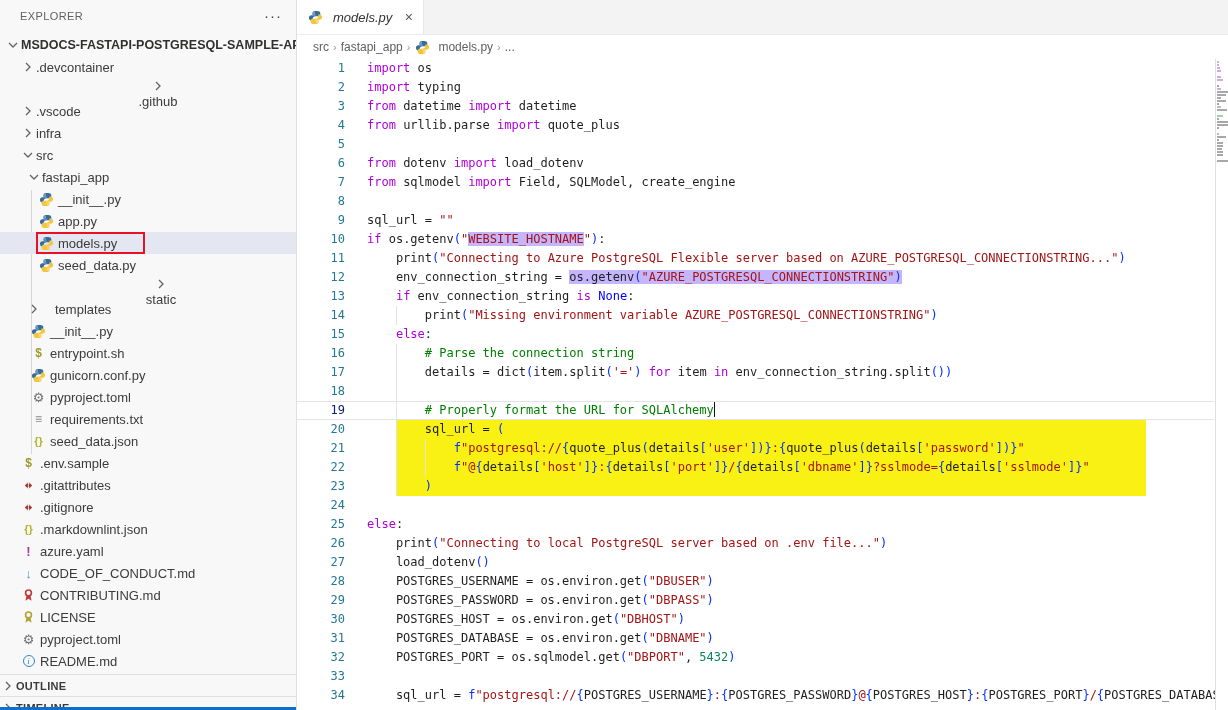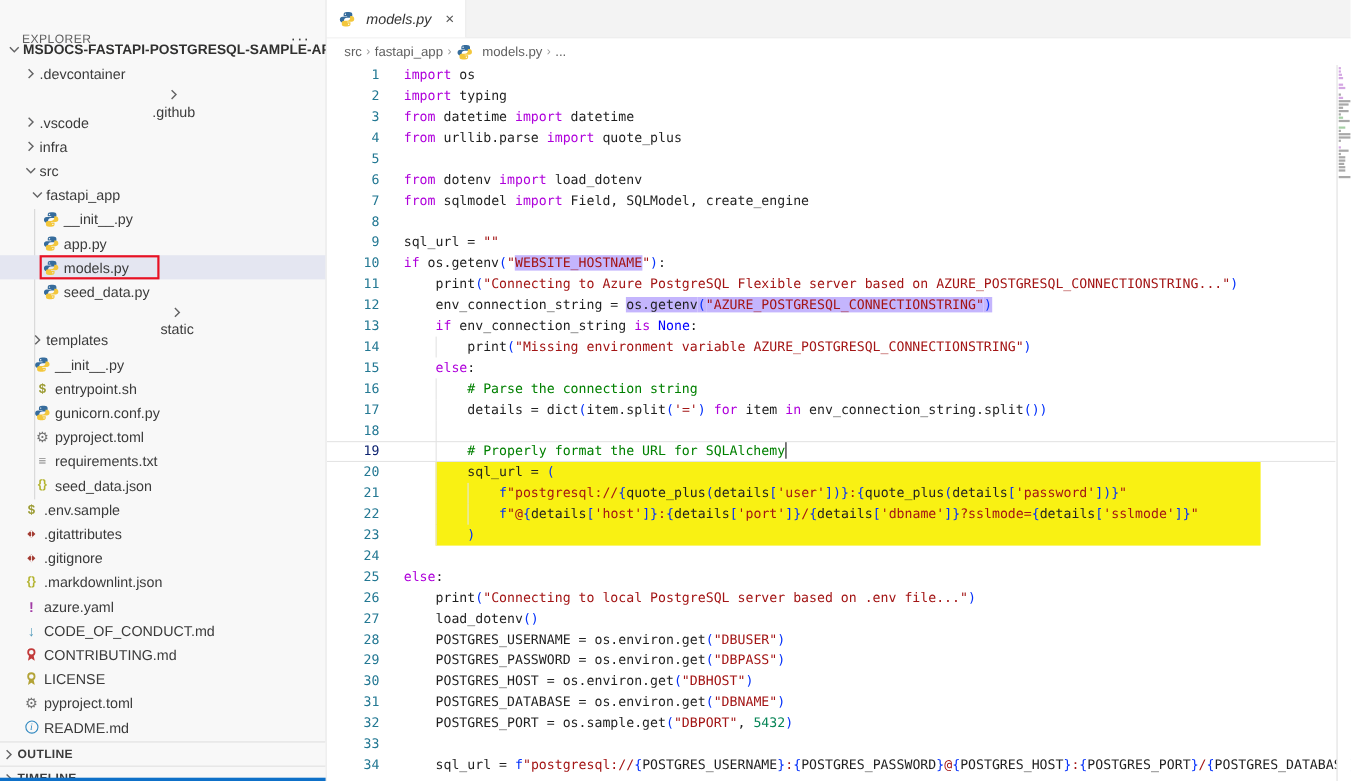--- a/index.html
+++ b/index.html
@@ -4,21 +4,21 @@
 <style>
   * { margin:0; padding:0; box-sizing:border-box; }
   html,body { width:1228px; height:710px; overflow:hidden; background:#fff;
     font-family:"Liberation Sans", sans-serif; }
   .app { display:flex; width:1228px; height:710px; }
 
   
   .sidebar { position:relative; width:297px; height:710px; background:#f8f8f8;
     border-right:1px solid #e0e0e0; overflow:hidden; flex:0 0 297px; }
   .sb-header { display:flex; justify-content:space-between; align-items:center;
-    height:32px; padding:0 14px 0 20px;margin-top:20px; }
+    height:32px; padding:0 14px 0 20px; }
   .sb-title { font-size:11px; color:#616161; letter-spacing:.4px; }
   .sb-menu { color:#424242; font-size:15px; letter-spacing:1px; cursor:pointer; line-height:10px; }
   .tree { position:absolute; top:34px; left:0; right:0; }
   .row { position:relative; display:flex; align-items:center; height:22px;
     font-size:13px; color:#3b3b3b; white-space:nowrap; cursor:pointer; }
   .row.bold { font-weight:bold; color:#30302f; font-size:12.5px; }
   .row.selected { background:#e4e6f1; }
   .chev { flex:0 0 16px; height:16px; display:inline-block; }
   .chev svg { display:block; }
   .chev.open svg { transform:rotate(90deg); transform-origin:8px 8px; }
@@ -186,21 +186,21 @@
           <span>seed_data.py</span>
         </div>
         <div class="row" style="padding-left: 26px; flex-direction: column;">
           <span class="chev">
             <svg width="16" height="16" viewBox="0 0 16 16">
               <path d="M6 4l4 4-4 4" stroke="#646465" fill="none" stroke-width="1.3"></path>
             </svg>
           </span>
           <span>static</span>
         </div>
-        <div class="row" style="padding-left: 26px;">
+        <div class="row" style="padding-left: 26px; gap: 13px;">
           <span class="chev">
             <svg width="16" height="16" viewBox="0 0 16 16">
               <path d="M6 4l4 4-4 4" stroke="#646465" fill="none" stroke-width="1.3"></path>
             </svg>
           </span>
           <span>templates</span>
         </div>
         <div class="row" style="padding-left: 30px;">
           <span class="ficon python">
             <svg width="15" height="15" viewBox="0 0 16 16">
@@ -382,21 +382,21 @@
         <div class="cline"><span class="lnum">22</span><span class="guide" style="left: 98.9064px;"></span><span class="guide" style="left: 127.813px;"></span><span class="ctext"><span class="tk-v">            </span><span class="tk-b">f</span><span class="tk-s">"@</span><span class="tk-b">{</span><span class="tk-v">details</span><span class="tk-b">[</span><span class="tk-s">'host'</span><span class="tk-b">]}</span><span class="tk-s">:</span><span class="tk-b">{</span><span class="tk-v">details</span><span class="tk-b">[</span><span class="tk-s">'port'</span><span class="tk-b">]}</span><span class="tk-s">/</span><span class="tk-b">{</span><span class="tk-v">details</span><span class="tk-b">[</span><span class="tk-s">'dbname'</span><span class="tk-b">]}</span><span class="tk-s">?sslmode=</span><span class="tk-b">{</span><span class="tk-v">details</span><span class="tk-b">[</span><span class="tk-s">'sslmode'</span><span class="tk-b">]}</span><span class="tk-s">"</span></span></div>
         <div class="cline"><span class="lnum">23</span><span class="guide" style="left: 98.9064px;"></span><span class="ctext"><span class="tk-v">        </span><span class="tk-b">)</span></span></div>
         <div class="cline"><span class="lnum">24</span><span class="ctext"></span></div>
         <div class="cline"><span class="lnum">25</span><span class="ctext"><span class="tk-k">else</span><span class="tk-v">:</span></span></div>
         <div class="cline"><span class="lnum">26</span><span class="ctext"><span class="tk-v">    print</span><span class="tk-b">(</span><span class="tk-s">"Connecting to local PostgreSQL server based on .env file..."</span><span class="tk-b">)</span></span></div>
         <div class="cline"><span class="lnum">27</span><span class="ctext"><span class="tk-v">    load_dotenv</span><span class="tk-b">()</span></span></div>
         <div class="cline"><span class="lnum">28</span><span class="ctext"><span class="tk-v">    POSTGRES_USERNAME = os.environ.get</span><span class="tk-b">(</span><span class="tk-s">"DBUSER"</span><span class="tk-b">)</span></span></div>
         <div class="cline"><span class="lnum">29</span><span class="ctext"><span class="tk-v">    POSTGRES_PASSWORD = os.environ.get</span><span class="tk-b">(</span><span class="tk-s">"DBPASS"</span><span class="tk-b">)</span></span></div>
         <div class="cline"><span class="lnum">30</span><span class="ctext"><span class="tk-v">    POSTGRES_HOST = os.environ.get</span><span class="tk-b">(</span><span class="tk-s">"DBHOST"</span><span class="tk-b">)</span></span></div>
         <div class="cline"><span class="lnum">31</span><span class="ctext"><span class="tk-v">    POSTGRES_DATABASE = os.environ.get</span><span class="tk-b">(</span><span class="tk-s">"DBNAME"</span><span class="tk-b">)</span></span></div>
-        <div class="cline"><span class="lnum">32</span><span class="ctext"><span class="tk-v">    POSTGRES_PORT = os.sample.get</span><span class="tk-b">(</span><span class="tk-s">"DBPORT"</span><span class="tk-v">, </span><span class="tk-n">5432</span><span class="tk-b">)</span></span></div>
+        <div class="cline"><span class="lnum">32</span><span class="ctext"><span class="tk-v">    POSTGRES_PORT = os.sqlmodel.get</span><span class="tk-b">(</span><span class="tk-s">"DBPORT"</span><span class="tk-v">, </span><span class="tk-n">5432</span><span class="tk-b">)</span></span></div>
         <div class="cline"><span class="lnum">33</span><span class="ctext"></span></div>
         <div class="cline"><span class="lnum">34</span><span class="ctext"><span class="tk-v">    sql_url = </span><span class="tk-b">f</span><span class="tk-s">"postgresql://</span><span class="tk-b">{</span><span class="tk-v">POSTGRES_USERNAME</span><span class="tk-b">}</span><span class="tk-s">:</span><span class="tk-b">{</span><span class="tk-v">POSTGRES_PASSWORD</span><span class="tk-b">}</span><span class="tk-s">@</span><span class="tk-b">{</span><span class="tk-v">POSTGRES_HOST</span><span class="tk-b">}</span><span class="tk-s">:</span><span class="tk-b">{</span><span class="tk-v">POSTGRES_PORT</span><span class="tk-b">}</span><span class="tk-s">/</span><span class="tk-b">{</span><span class="tk-v">POSTGRES_DATABASE</span><span class="tk-b">}</span></span></div>
         <div class="minimap" id="minimap">
           <div class="mm-bar" style="top: 2px; left: 1px; width: 2px; background: rgb(212, 167, 227);"></div>
           <div class="mm-bar" style="top: 5px; left: 1px; width: 2px; background: rgb(212, 167, 227);"></div>
           <div class="mm-bar" style="top: 8px; left: 1px; width: 3.48px; background: rgb(212, 167, 227);"></div>
           <div class="mm-bar" style="top: 11px; left: 1px; width: 4.2px; background: rgb(212, 167, 227);"></div>
           <div class="mm-bar" style="top: 17px; left: 1px; width: 3.6px; background: rgb(212, 167, 227);"></div>
           <div class="mm-bar" style="top: 20px; left: 1px; width: 6.12px; background: rgb(212, 167, 227);"></div>
           <div class="mm-bar" style="top: 26px; left: 1px; width: 2px; background: rgb(168, 168, 168);"></div>

